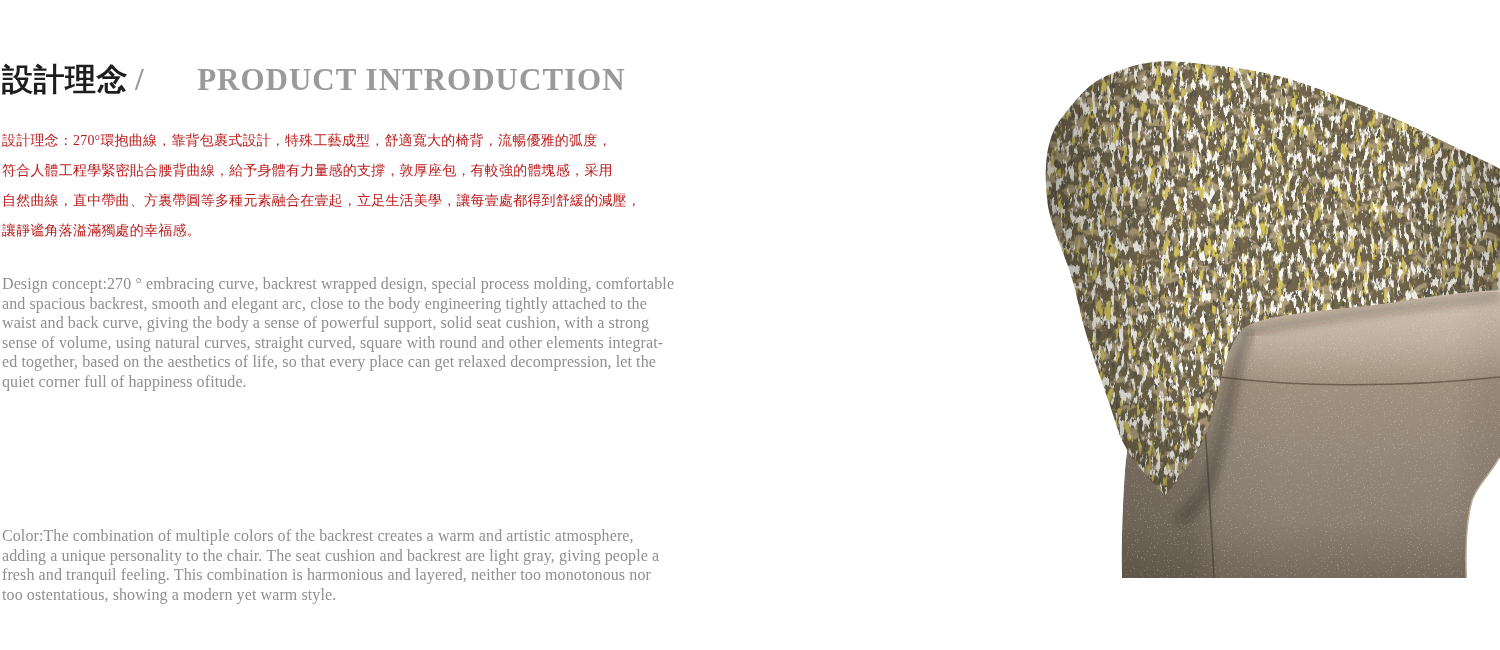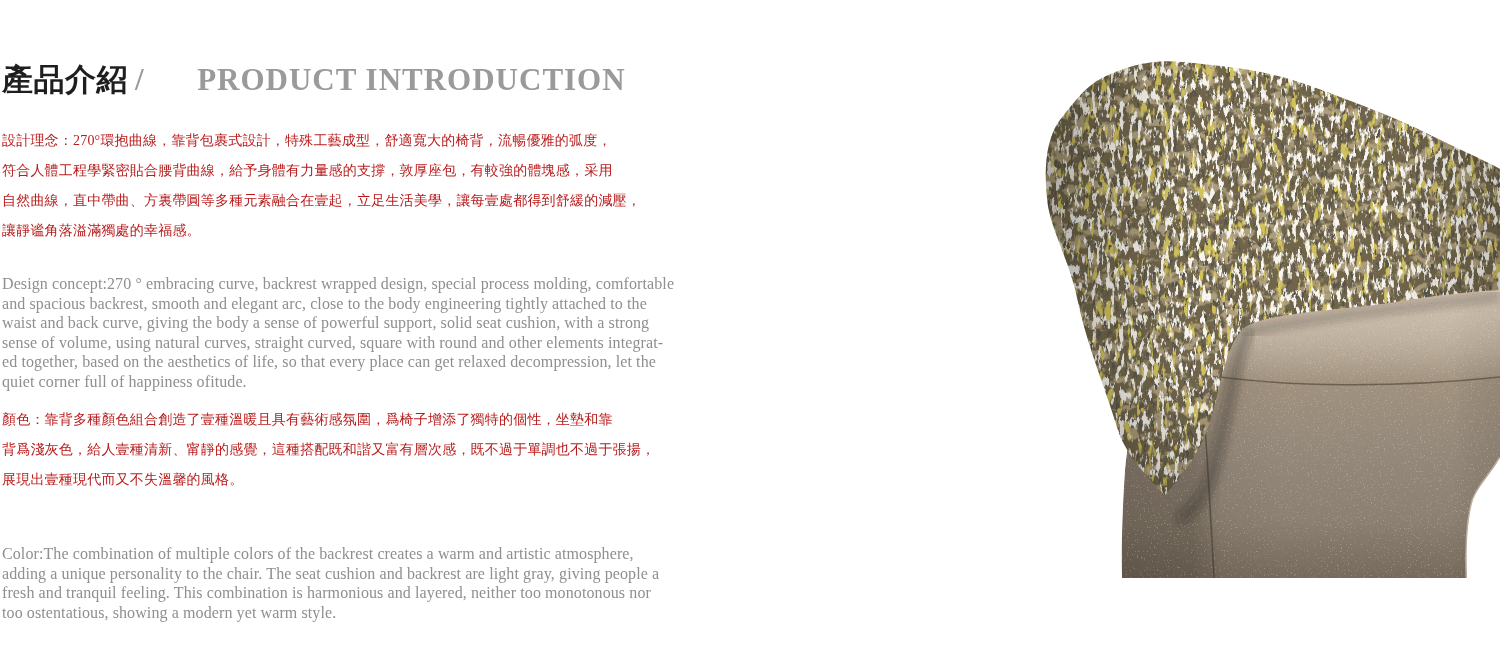--- a/index.html
+++ b/index.html
@@ -24,46 +24,43 @@
     letter-spacing:0.2px;
   }
   .en{
     font-size:16px;line-height:19.5px;color:#8f8f8f;
     letter-spacing:0.1px;
     margin-top:24px;
   }
   #design-zh{top:126px;}
   #design-en{top:250px;}
   #color-zh{top:405px;}
-  #color-en{top:520px;}
+  #color-en{top:502px;}
   .photo{position:absolute;left:1020px;top:40px;width:480px;height:545px;margin:0;}
   .photo svg{display:block;width:480px;height:545px;}
 </style>
 </head>
 <body>
 
 <div class="canvas">
 
   <header class="page-header">
-    <h1><span class="t-zh">產品介紹</span><span class="t-sep">/</span><span class="t-en">PRODUCT INTRODUCTION</span></h1>
+    <h1><span class="t-zh">設計理念</span><span class="t-sep">/</span><span class="t-en">PRODUCT INTRODUCTION</span></h1>
   </header>
 
   <p class="para zh" id="design-zh">設計理念：270°環抱曲線，靠背包裹式設計，特殊工藝成型，舒適寬大的椅背，流暢優雅的弧度，
 符合人體工程學緊密貼合腰背曲線，給予身體有力量感的支撐，敦厚座包，有較強的體塊感，采用
 自然曲線，直中帶曲、方裏帶圓等多種元素融合在壹起，立足生活美學，讓每壹處都得到舒緩的減壓，
 讓靜谧角落溢滿獨處的幸福感。</p>
   <p class="para en" id="design-en">Design concept:270 ° embracing curve, backrest wrapped design, special process molding, comfortable
 and spacious backrest, smooth and elegant arc, close to the body engineering tightly attached to the
 waist and back curve, giving the body a sense of powerful support, solid seat cushion, with a strong
 sense of volume, using natural curves, straight curved, square with round and other elements integrat-
 ed together, based on the aesthetics of life, so that every place can get relaxed decompression, let the
 quiet corner full of happiness ofitude.</p>
-  <p class="para zh" id="color-zh">顏色：靠背多種顏色組合創造了壹種溫暖且具有藝術感氛圍，爲椅子增添了獨特的個性，坐墊和靠
-背爲淺灰色，給人壹種清新、甯靜的感覺，這種搭配既和諧又富有層次感，既不過于單調也不過于張揚，
-展現出壹種現代而又不失溫馨的風格。</p>
   <p class="para en" id="color-en">Color:The combination of multiple colors of the backrest creates a warm and artistic atmosphere,
 adding a unique personality to the chair. The seat cushion and backrest are light gray, giving people a
 fresh and tranquil feeling. This combination is harmonious and layered, neither too monotonous nor
 too ostentatious, showing a modern yet warm style.</p>
 
   <figure class="photo">
     <svg viewBox="0 0 480 545" xmlns="http://www.w3.org/2000/svg">
       <defs>
         <clipPath id="fabClip">
           <path d="M 145 455 C 122 432 104 410 98 390 C 88 356 66 302 58 262 C 51 225 33 194 28 166 C 23 131 26 98 40 80 C 54 62 66 46 82 38 C 107 26 132 19 162 22 C 202 26 242 29 282 43 C 332 61 372 76 402 91 C 432 106 462 119 480 129 L 480 250 C 446 252 412 256 382 261 C 347 267 312 269 282 273 C 260 276 240 279 227 286 C 211 295 203 331 196 360 C 189 390 177 416 167 427 C 160 438 151 448 145 455 Z"></path>

